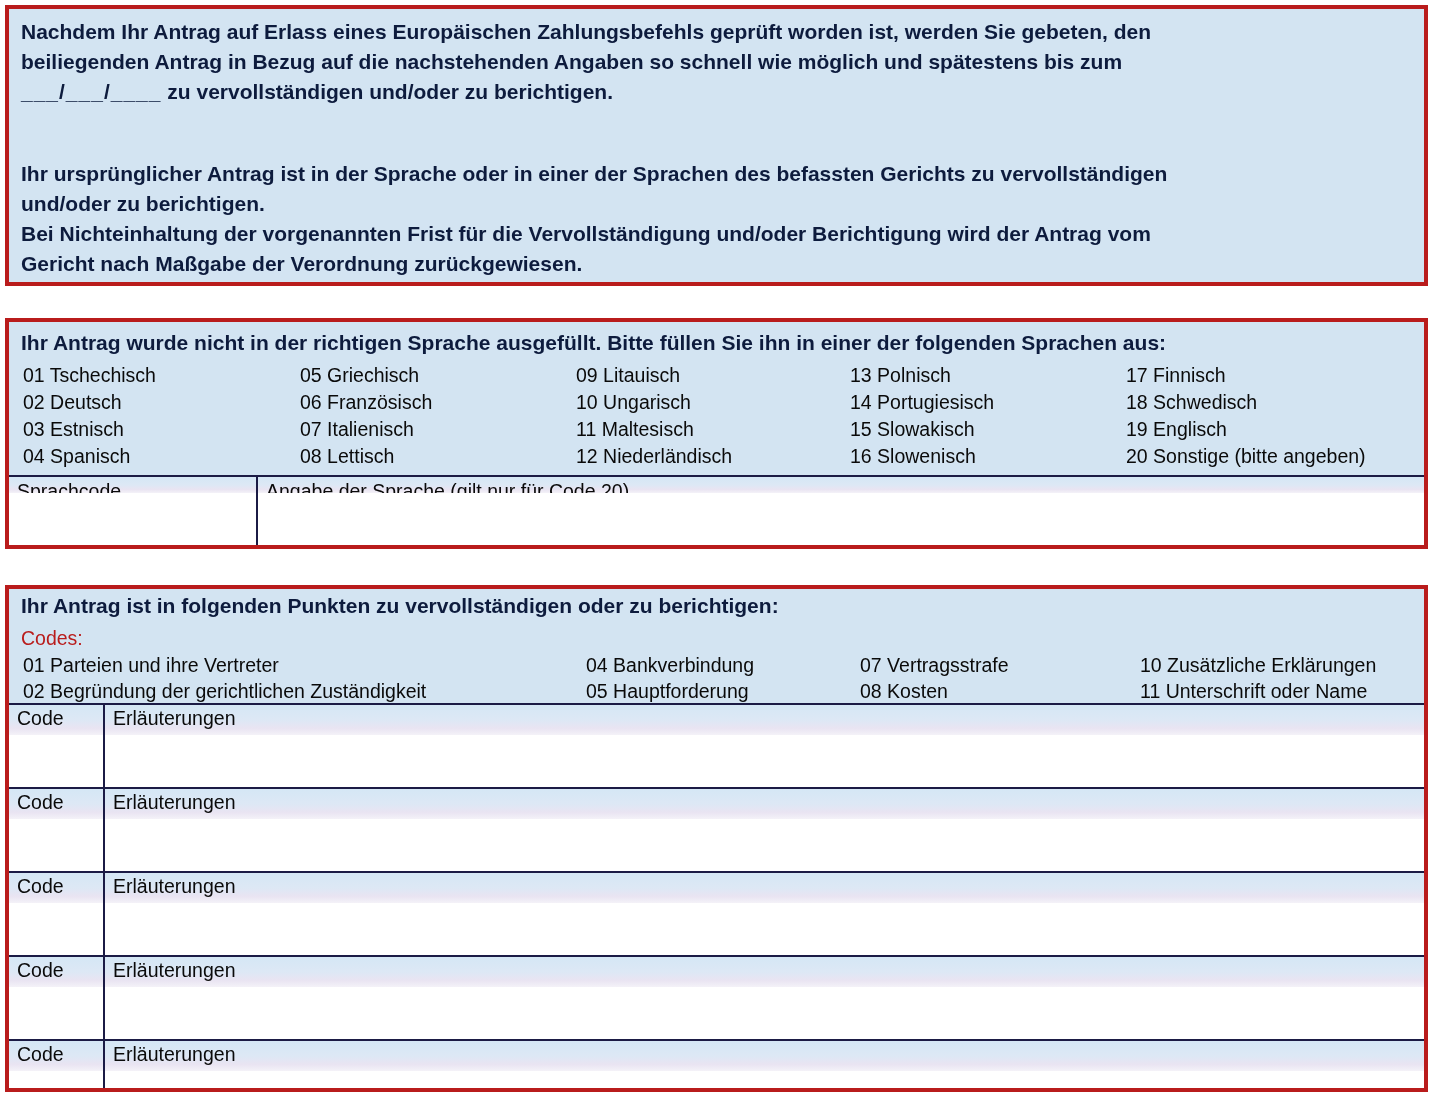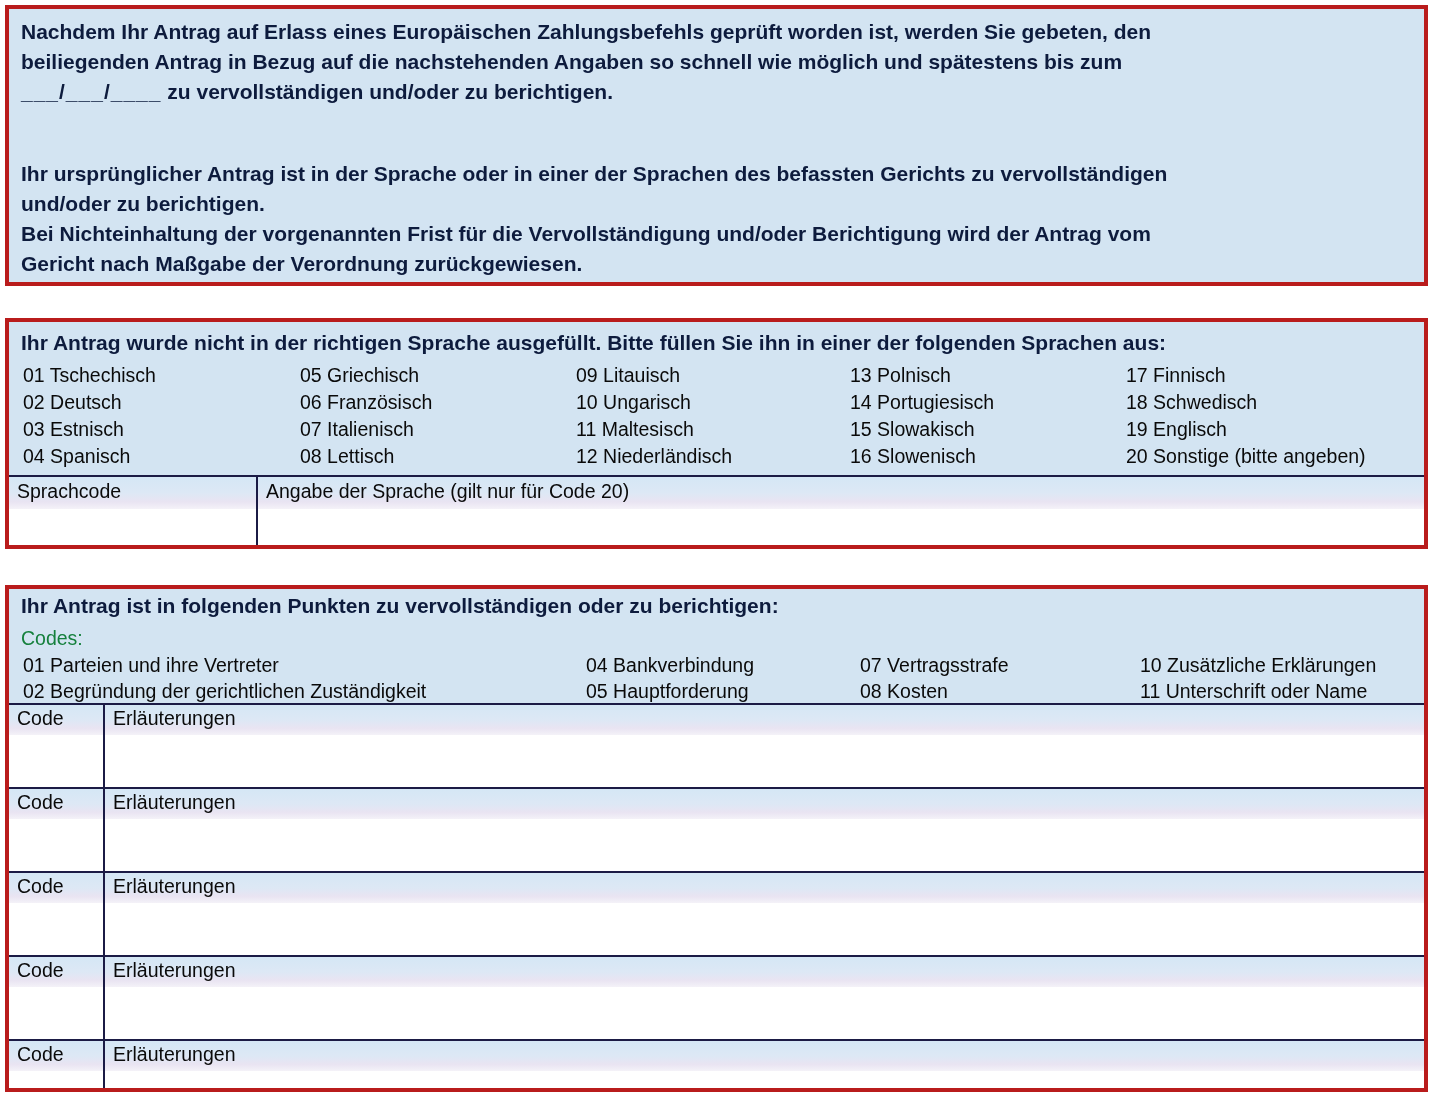--- a/index.html
+++ b/index.html
@@ -27,34 +27,34 @@
   .panel-head { padding: 8px 12px 0 12px; font-weight: bold; color: #0d1b3d; font-size: 21px; line-height: 25px; white-space: nowrap; }
   .lang-grid { flex: 1; display: grid; grid-template-columns: 277px 276px 274px 276px 1fr; padding: 7px 12px 0 14px; overflow: hidden; }
   .opt-col { display: flex; flex-direction: column; }
   .opt { font-size: 19.5px; line-height: 27px; color: #0a0a0a; white-space: nowrap; }
 
   .field-table { border-top: 2px solid #1b1b45; height: 70px; display: grid; background: #ffffff; }
   .sprach-table { grid-template-columns: 249px 1fr; }
   .ft-cell { display: flex; flex-direction: column; overflow: hidden; }
   .ft-cell.first { border-right: 2px solid #1b1b45; }
   .ft-label {
-    height: 32px;
+    height: 16px;
     padding: 3px 8px 0 8px;
     font-size: 19.5px;
     color: #0a0a0a;
     white-space: nowrap;
     background: linear-gradient(180deg, #d5e7f5 0%, #dde8f5 50%, #e9e4f2 78%, #f4f2f8 100%);
   }
   .ft-input { flex: 1; background: #ffffff; }
 
   
   .panel-corrections { margin-top: 36px; height: 507px; display: flex; flex-direction: column; }
   .corr-top { height: 114px; overflow: hidden; padding: 6px 12px 16px 12px; }
   .corr-top .panel-head { padding: 0; line-height: 22px; }
-  .codes-caption { margin-top: 10px; font-size: 19.5px; line-height: 22px; color: #15803d; }
+  .codes-caption { margin-top: 10px; font-size: 19.5px; line-height: 22px; color: #b91c1c; }
   .codes-grid { margin-top: 3px; display: grid; grid-template-columns: 563px 274px 280px 1fr; margin-left: 2px; }
   .codes-grid .opt { line-height: 26px; }
 
   .code-block { border-top: 2px solid #1b1b45; height: 84px; grid-template-columns: 96px 1fr; }
   .code-block .ft-label { height: 30px; padding-top: 2px; }
   .code-block-last { flex: 1; height: auto; }
 </style>
 </head>
 <body>
 

